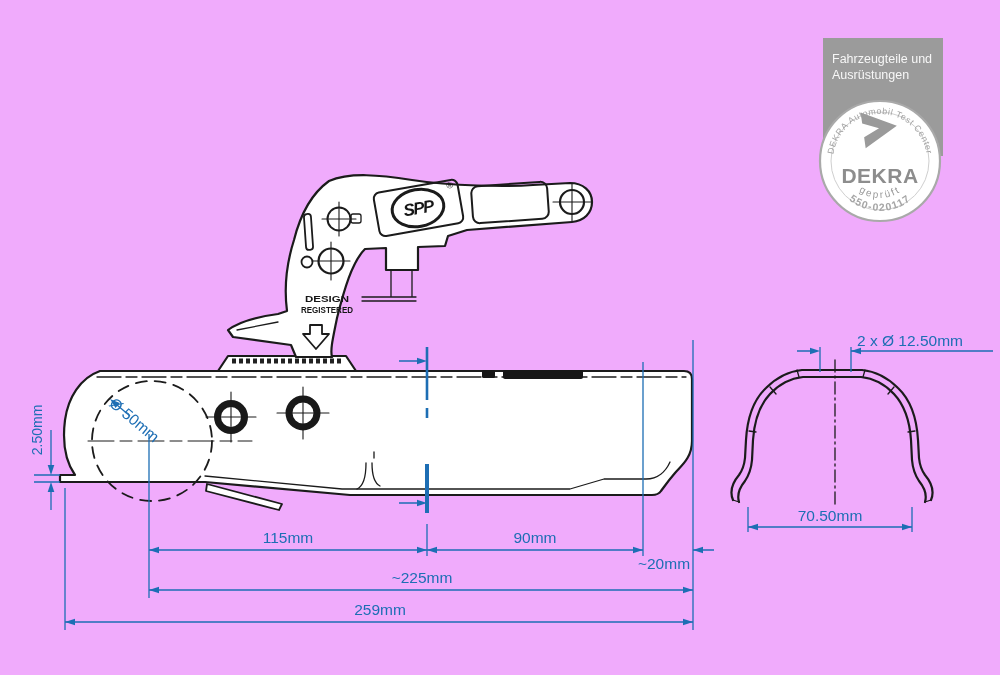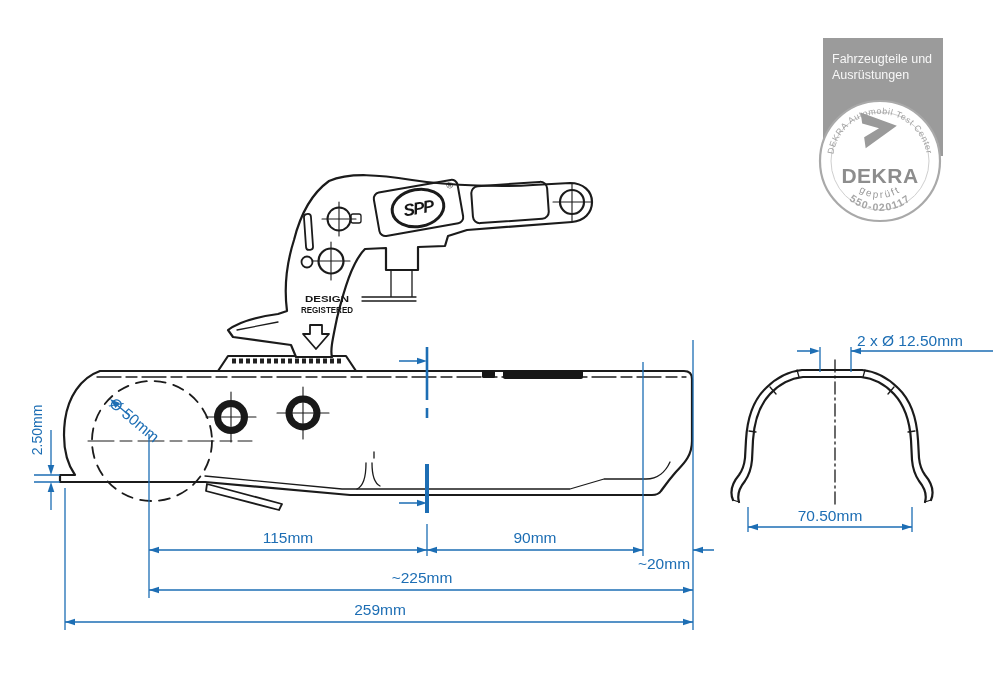--- a/index.html
+++ b/index.html
@@ -1,16 +1,16 @@
 <!DOCTYPE html>
 <html><head>
 <meta charset="utf-8">
 <style>
   html,body{margin:0;padding:0;background:#e9e9e9;}
-  #stage{position:relative;width:1000px;height:675px;background:#ffffff;overflow:hidden;
+  #stage{position:relative;width:1000px;height:675px;background:#f0abfc;overflow:hidden;
          font-family:"Liberation Sans",sans-serif;}
   svg{position:absolute;left:0;top:0;}
   svg text{font-family:"Liberation Sans",sans-serif;}
   .blk{stroke:#1b1b1b;fill:none;stroke-linecap:round;stroke-linejoin:round;}
   .w22{stroke-width:2.2}.w18{stroke-width:1.8}.w13{stroke-width:1.3}.w11{stroke-width:1.1}
   .white{fill:#ffffff;}
   .blue{stroke:#1d6eb4;fill:none;stroke-linecap:butt;}
   .bthin{stroke-width:1.3}.bmed{stroke-width:1.6}
   .dim{fill:#1d6eb4;font-size:15.5px;}
   .dimS{fill:#1d6eb4;font-size:14px;}

